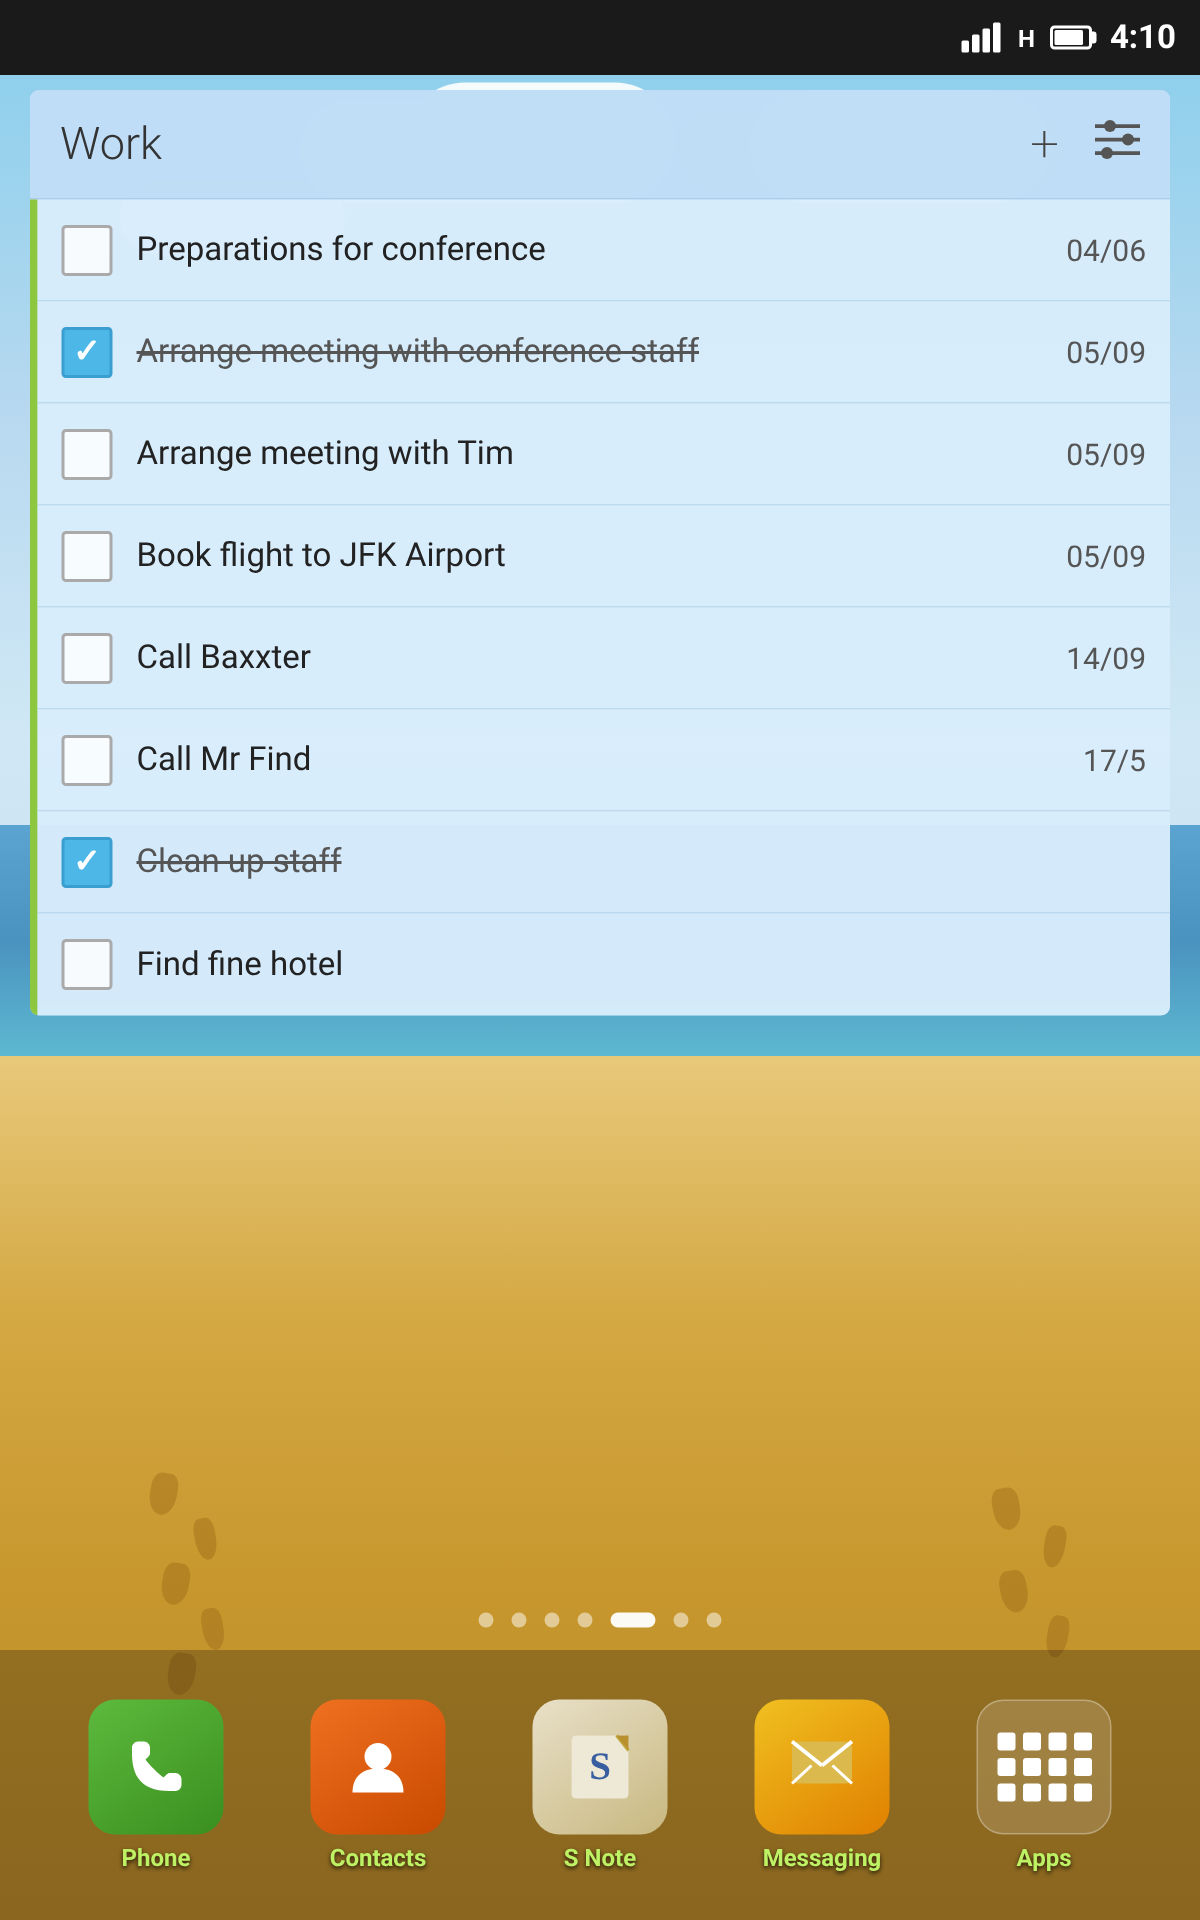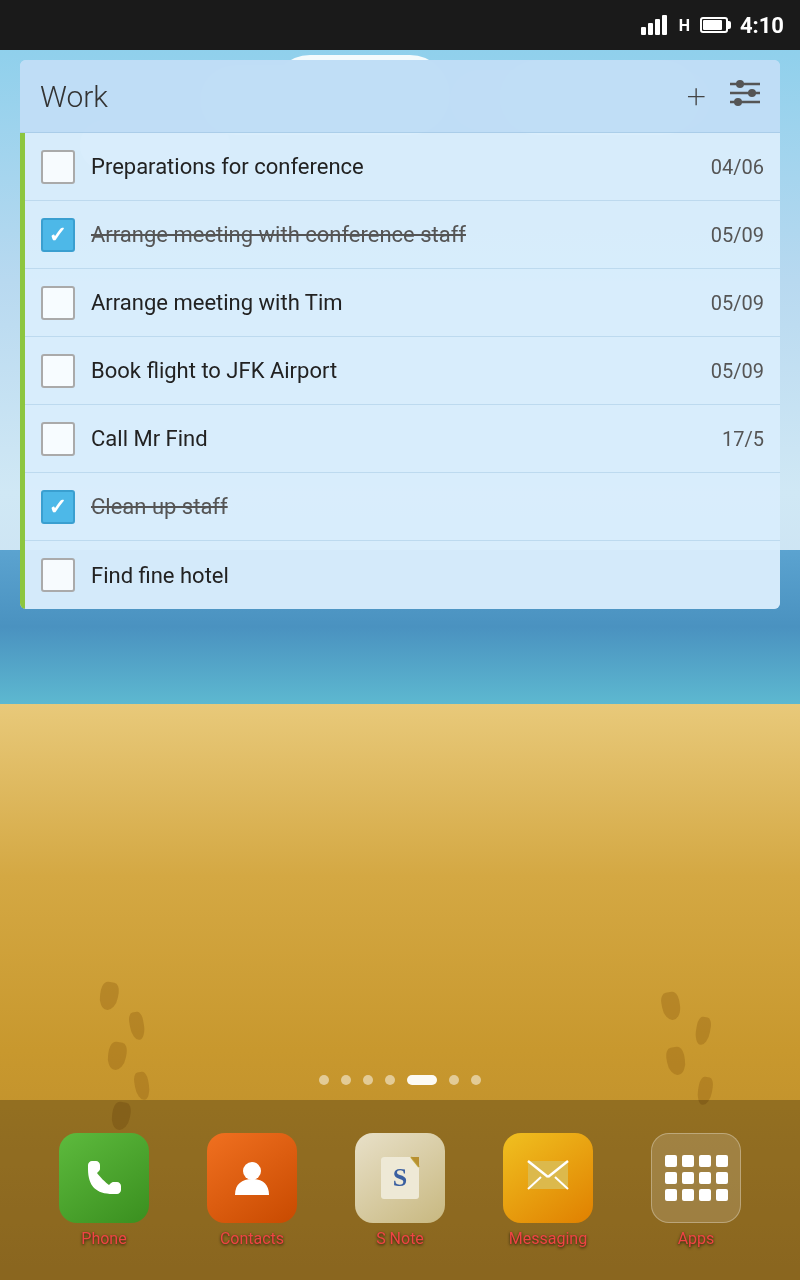--- a/index.html
+++ b/index.html
@@ -236,23 +236,24 @@
       width: 90px;
       height: 90px;
       border-radius: 18px;
       display: flex;
       align-items: center;
       justify-content: center;
       font-size: 48px;
     }
 
     .dock-label {
-      color: #ef4444;
+      color: #bef264;
       font-size: 16px;
       text-shadow: 0 1px 3px rgba(0,0,0,0.8);
+      font-weight: bold;
     }
 
     
     .icon-phone {
       background: linear-gradient(145deg, #5dba3d, #3a8f1f);
     }
 
     
     .icon-contacts {
       background: linear-gradient(145deg, #f07020, #c84a00);
@@ -382,20 +383,25 @@
         <span class="task-text">Arrange meeting with Tim</span>
         <span class="task-date">05/09</span>
       </div>
       <div class="task-item">
         <div class="task-checkbox"></div>
         <span class="task-text">Book flight to JFK Airport</span>
         <span class="task-date">05/09</span>
       </div>
       <div class="task-item">
         <div class="task-checkbox"></div>
+        <span class="task-text">Call Baxxter</span>
+        <span class="task-date">14/09</span>
+      </div>
+      <div class="task-item">
+        <div class="task-checkbox"></div>
         <span class="task-text">Call Mr Find</span>
         <span class="task-date">17/5</span>
       </div>
       <div class="task-item">
         <div class="task-checkbox checked">
           <span class="checkmark">✓</span>
         </div>
         <span class="task-text strikethrough">Clean up staff</span>
       </div>
       <div class="task-item">

